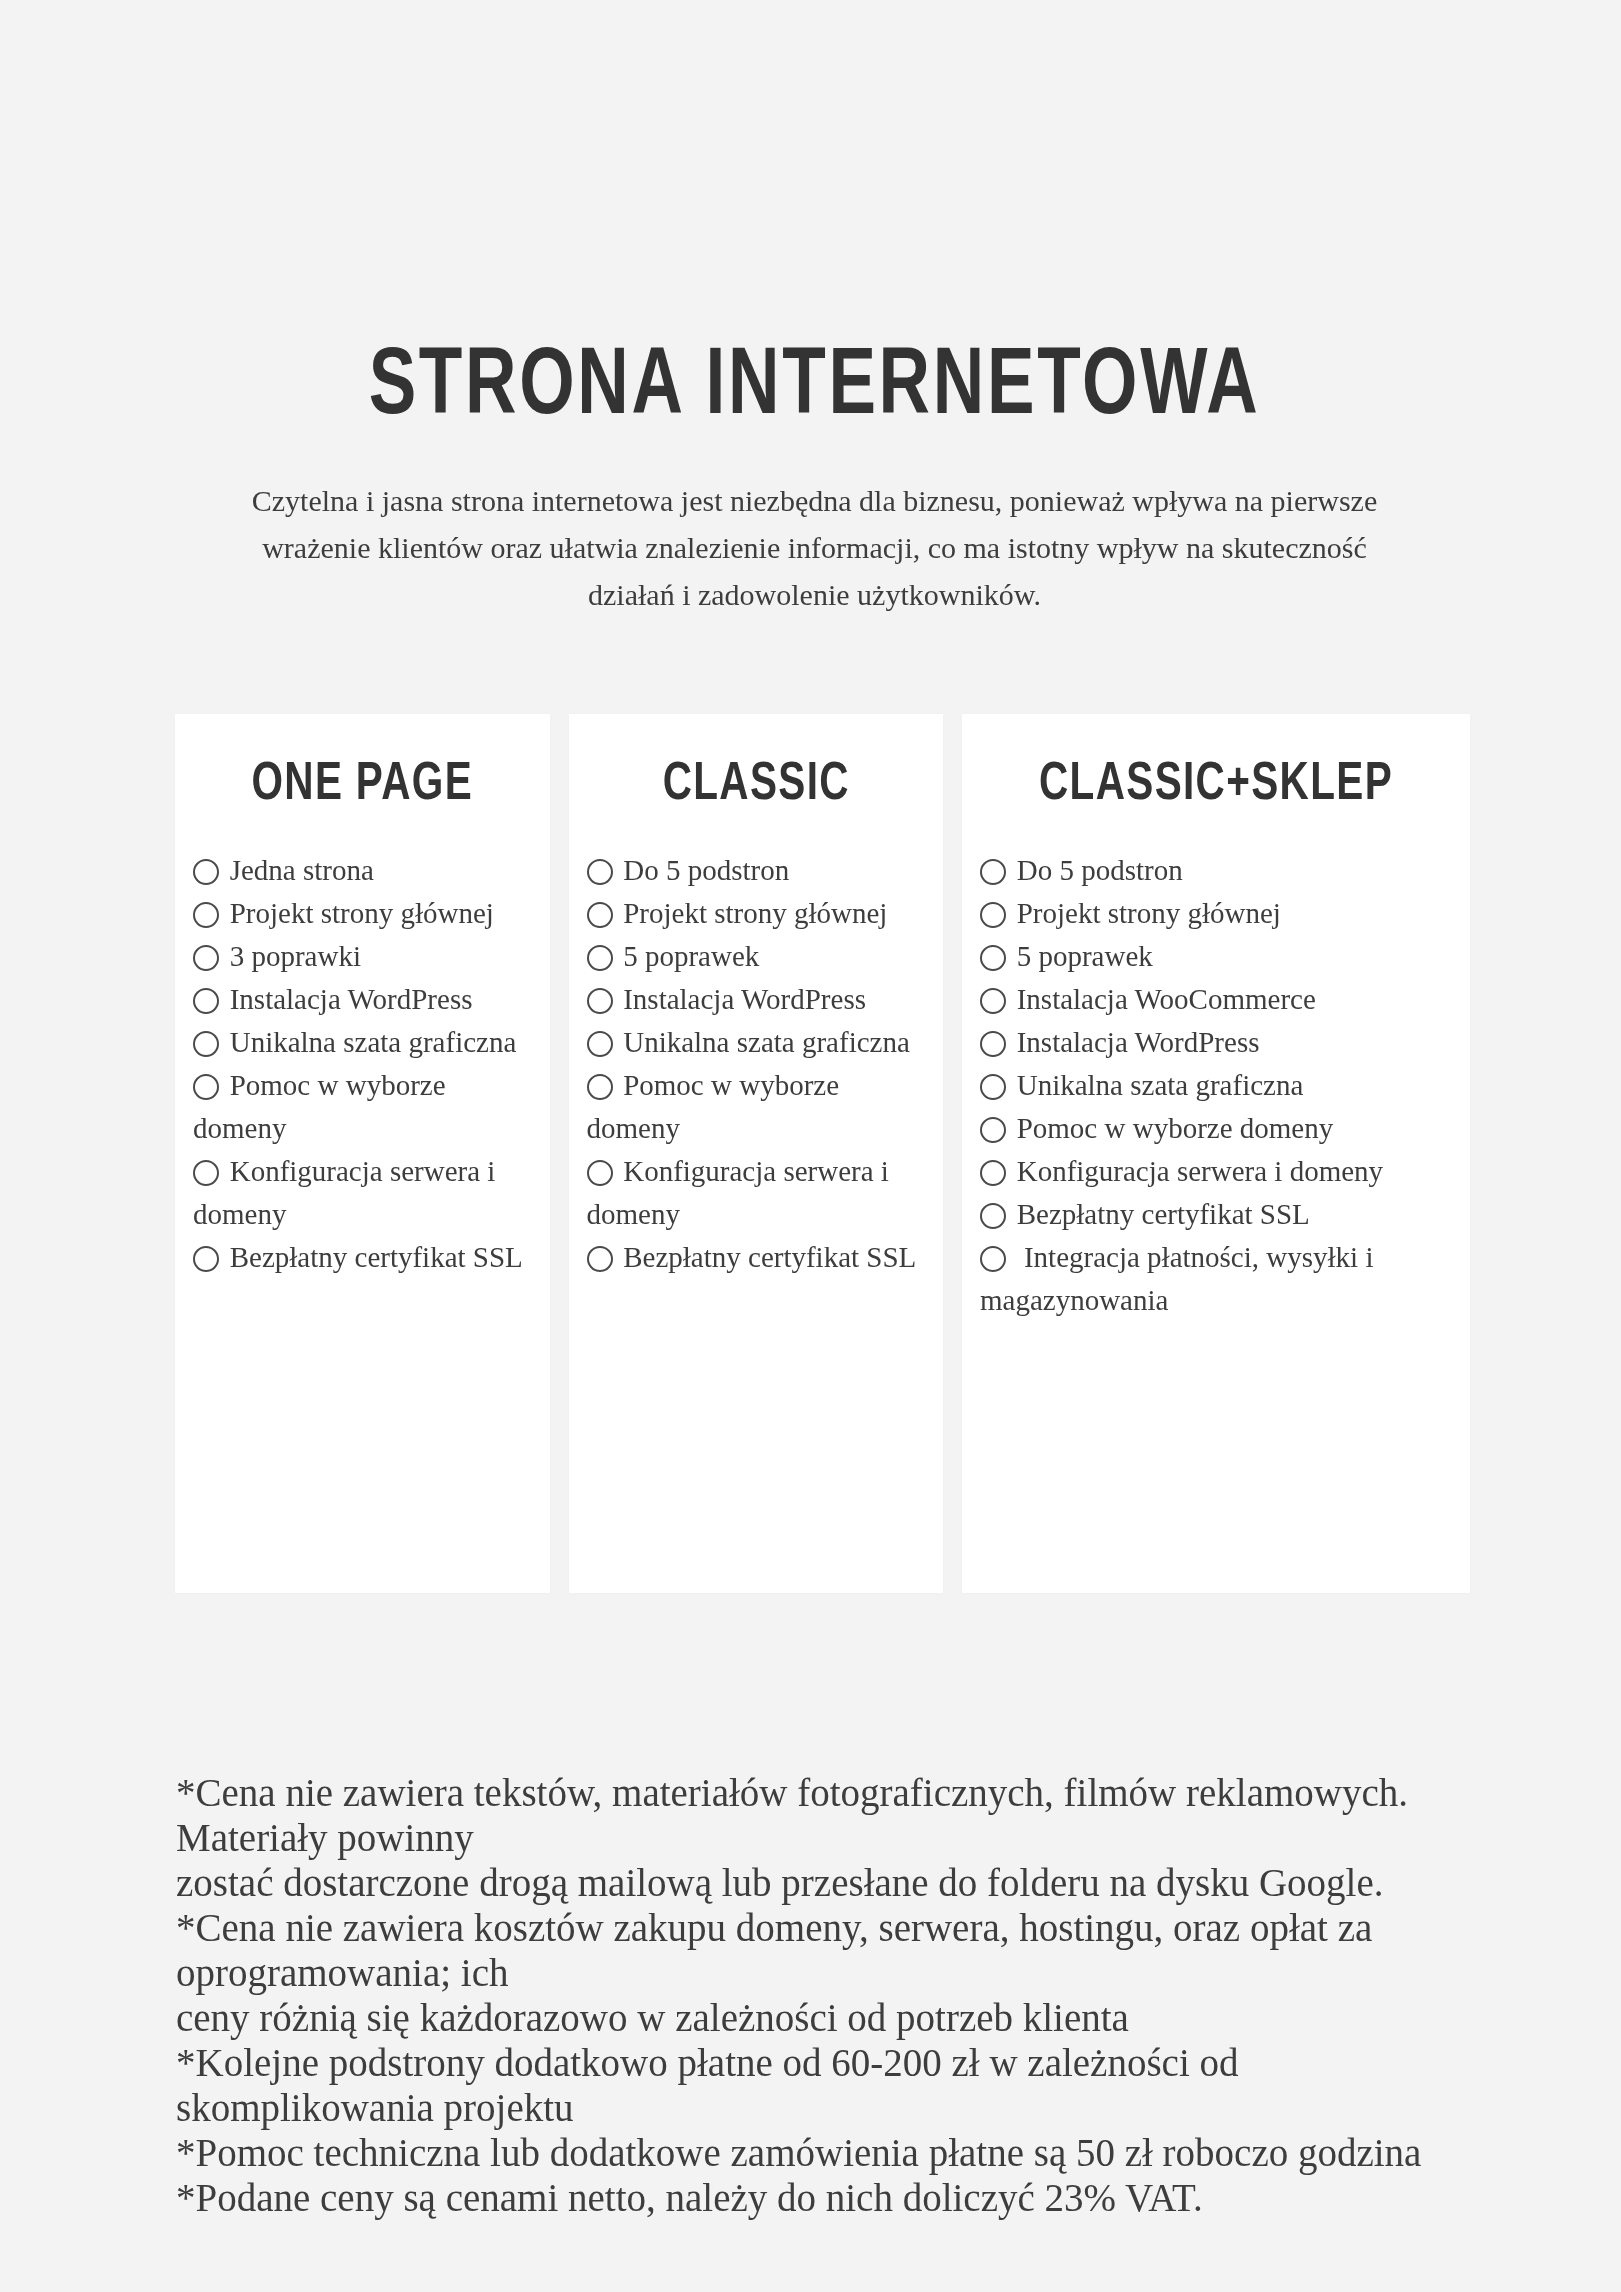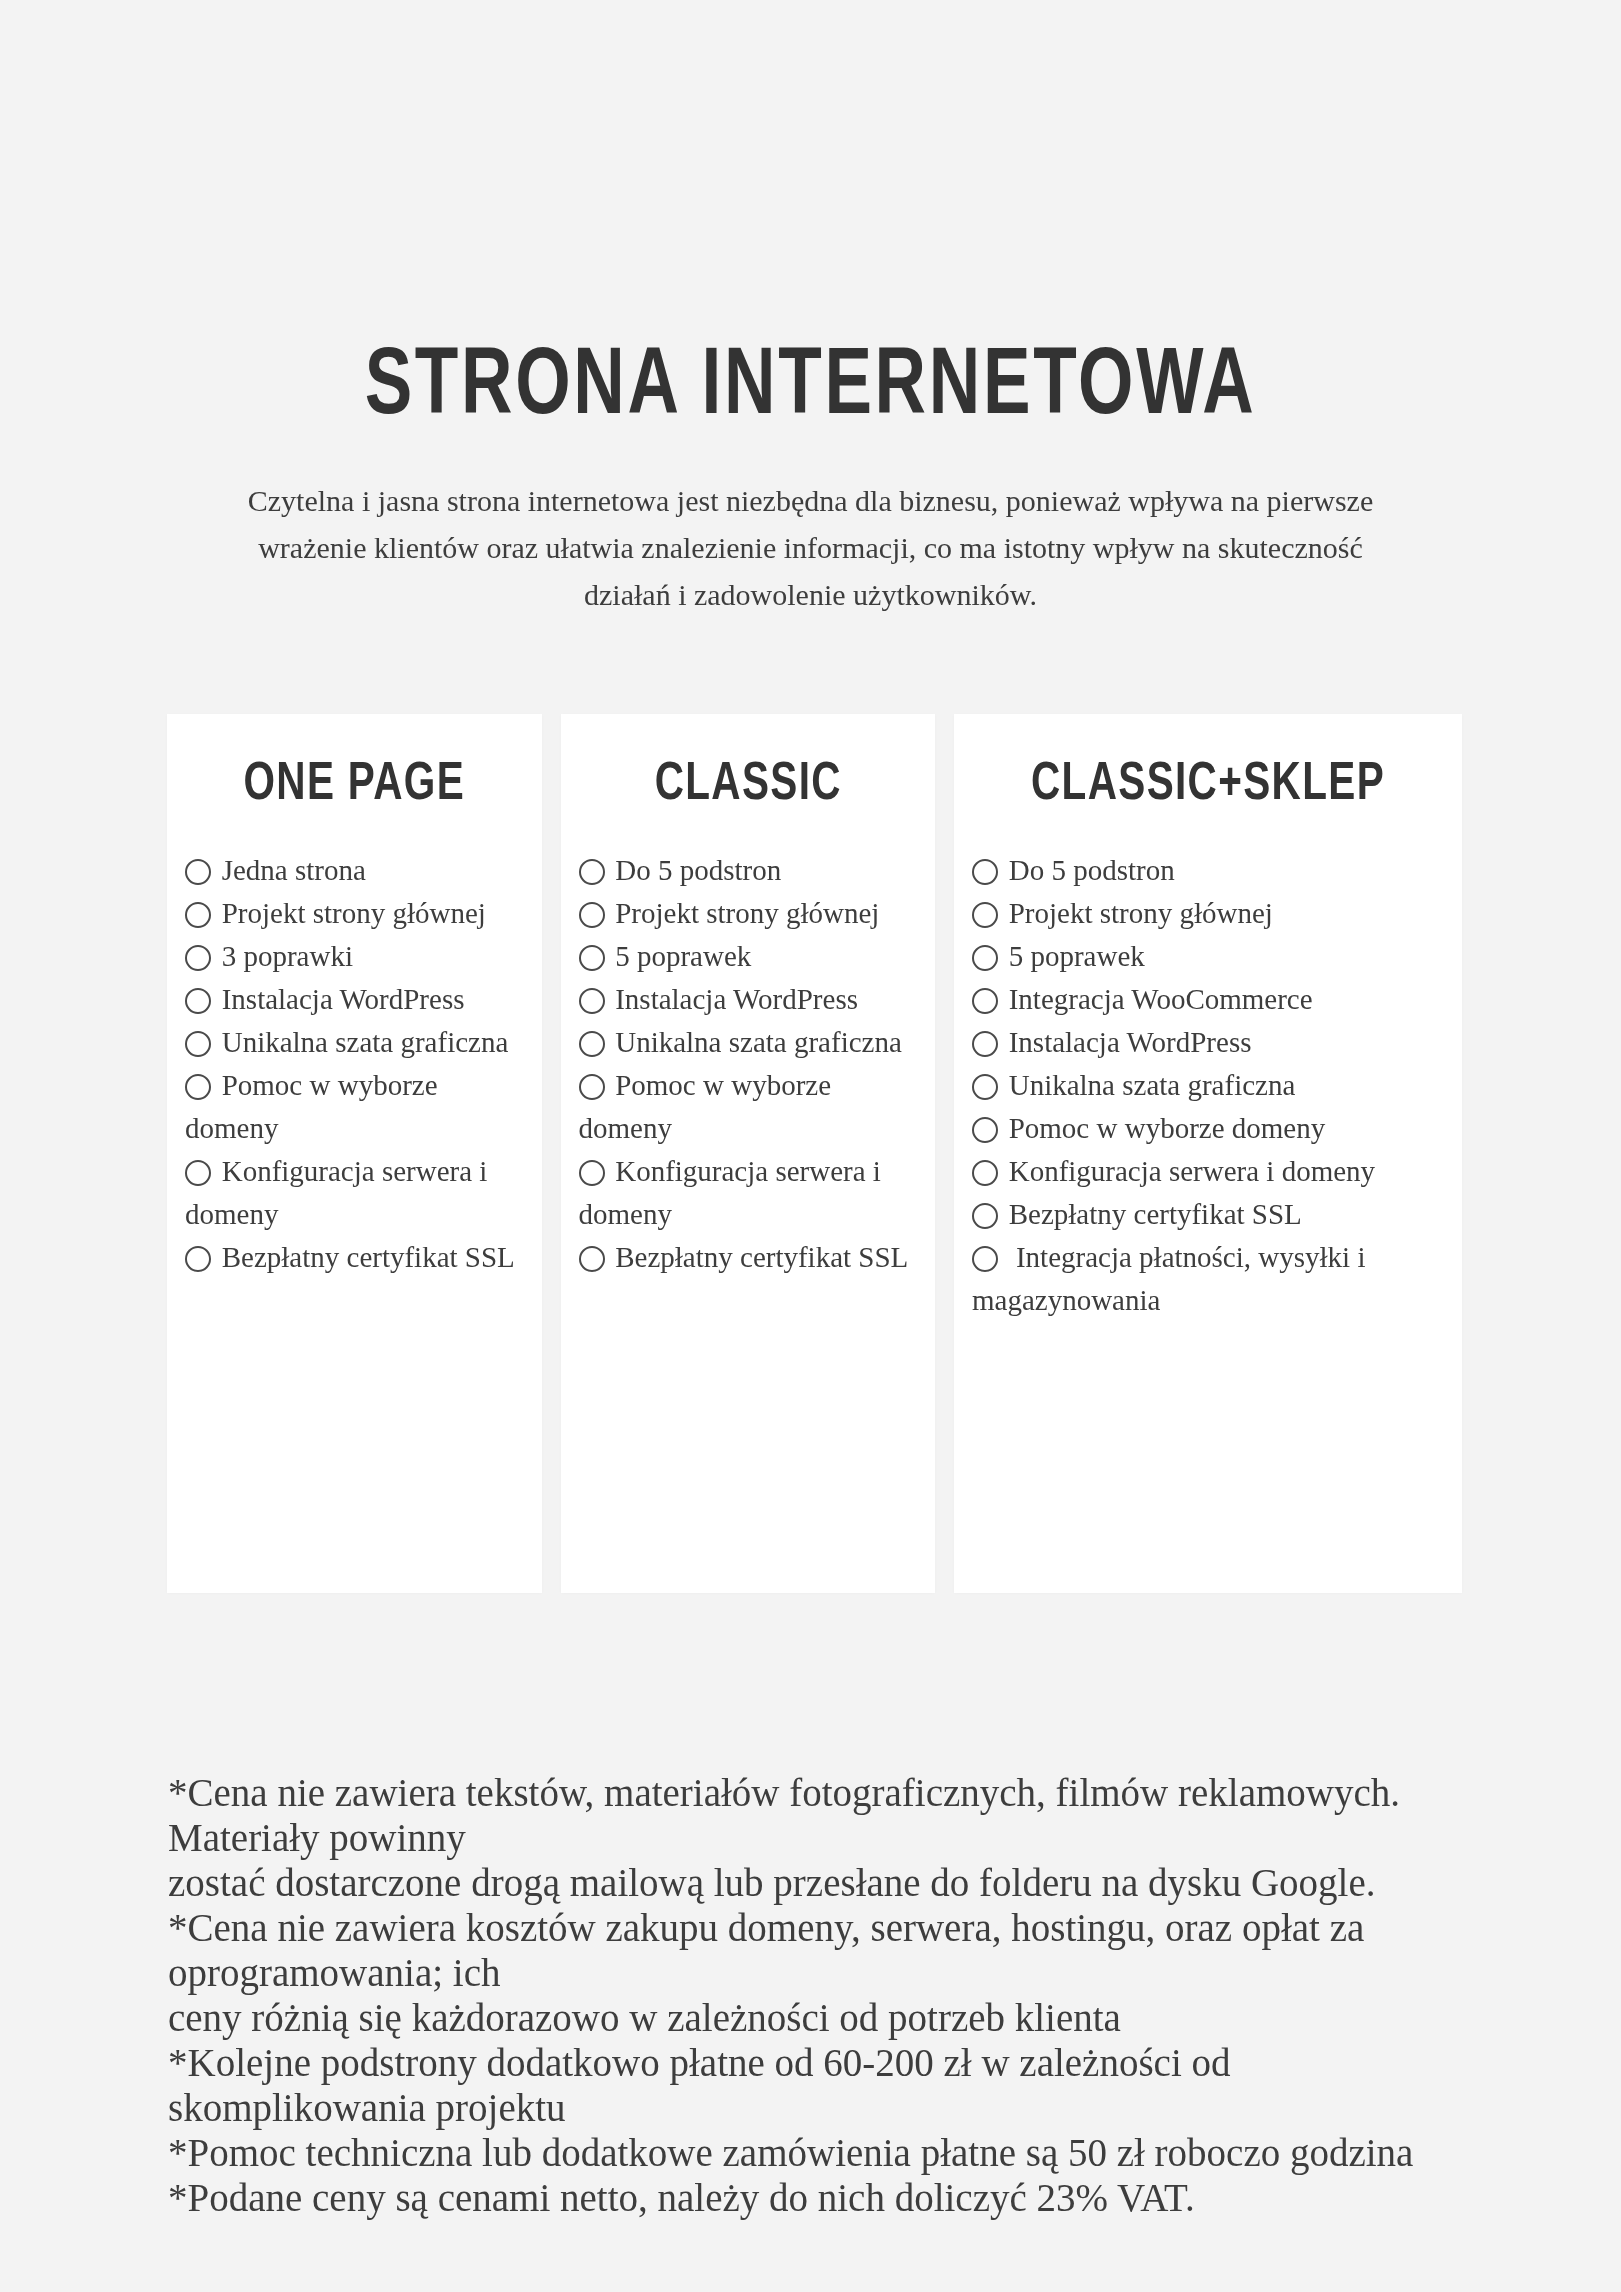--- a/index.html
+++ b/index.html
@@ -3,21 +3,21 @@
 <meta charset="utf-8">
 <style>
   html, body { margin: 0; padding: 0; }
   body {
     width: 1621px; height: 2293px;
     background: #f3f3f3;
     font-family: "Liberation Serif", serif;
     position: relative;
     overflow: hidden;
   }
-  .page { position: absolute; inset: 0; }
+  .page { position: absolute; inset: 0; margin-left: 8px; }
 
   
   .page-title {
     position: absolute;
     top: 328px; left: 0; width: 100%;
     margin: 0;
     text-align: center;
     font-family: "Liberation Sans", sans-serif;
     font-weight: bold;
     font-size: 95px;
@@ -156,21 +156,21 @@
 
   <section class="card">
     <h2 class="card-title">CLASSIC+SKLEP</h2>
     <ul class="features">
   <li class="feature"><span class="circle-icon"></span><span class="feature-text">Do 5 podstron</span></li>
 
   <li class="feature"><span class="circle-icon"></span><span class="feature-text">Projekt strony głównej</span></li>
 
   <li class="feature"><span class="circle-icon"></span><span class="feature-text">5 poprawek</span></li>
 
-  <li class="feature"><span class="circle-icon"></span><span class="feature-text">Integracja WooCommerce</span></li>
+  <li class="feature"><span class="circle-icon"></span><span class="feature-text">Instalacja WooCommerce</span></li>
 
   <li class="feature"><span class="circle-icon"></span><span class="feature-text">Instalacja WordPress</span></li>
 
   <li class="feature"><span class="circle-icon"></span><span class="feature-text">Unikalna szata graficzna</span></li>
 
   <li class="feature"><span class="circle-icon"></span><span class="feature-text">Pomoc w wyborze domeny</span></li>
 
   <li class="feature"><span class="circle-icon"></span><span class="feature-text">Konfiguracja serwera i domeny</span></li>
 
   <li class="feature"><span class="circle-icon"></span><span class="feature-text">Bezpłatny certyfikat SSL</span></li>

